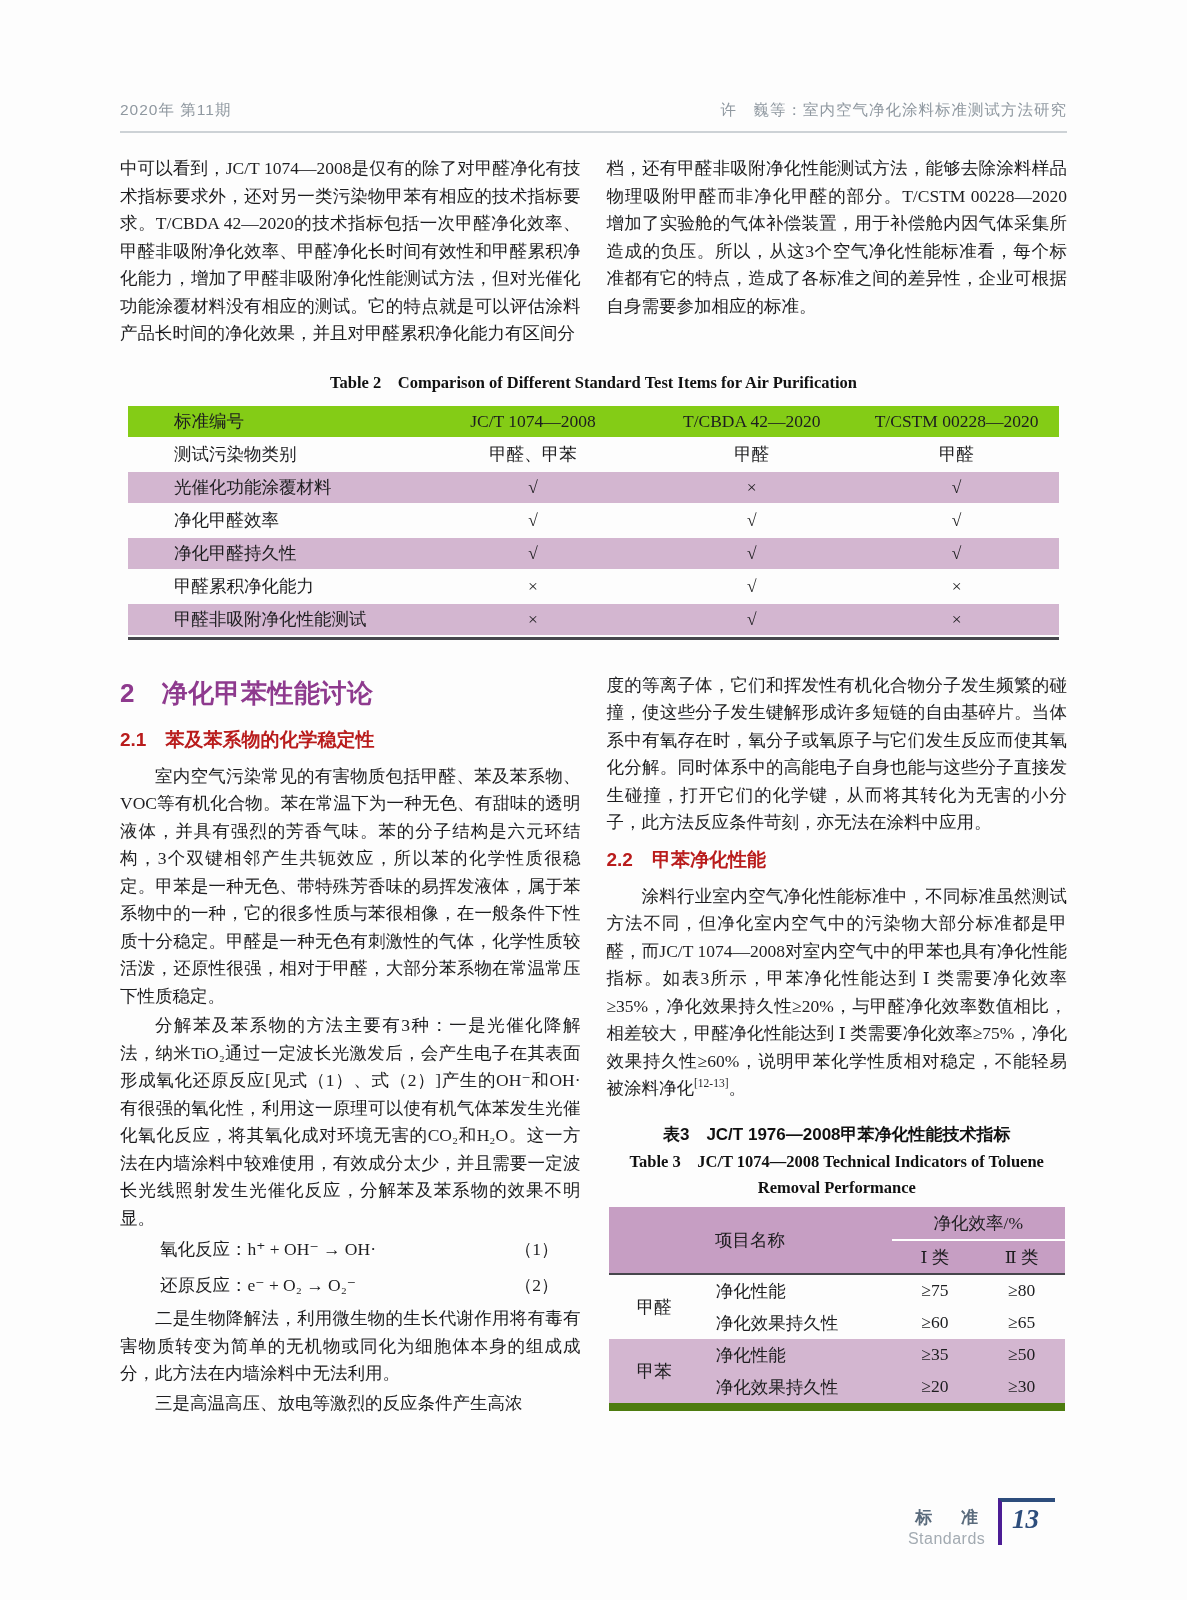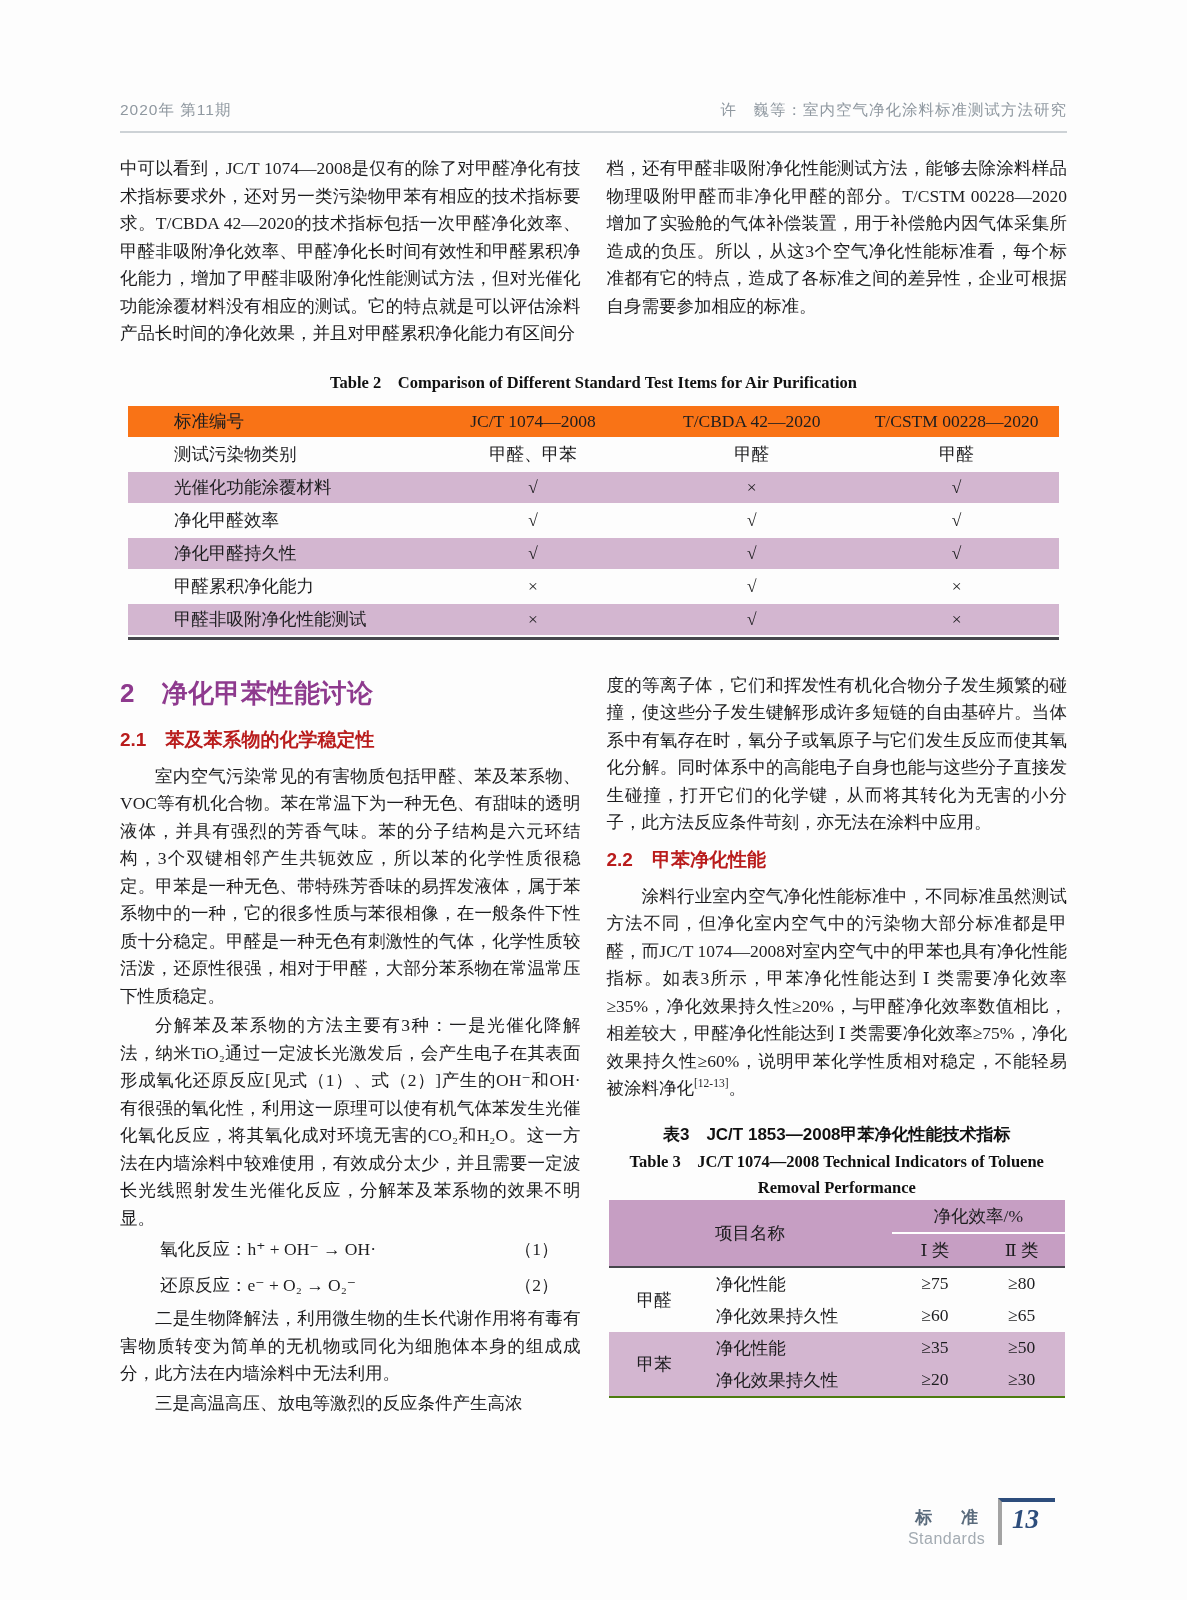--- a/index.html
+++ b/index.html
@@ -37,61 +37,61 @@
     font-weight:bold; font-size:17px; color:#111;
   }
   .caption-en {
     text-align:center; font-family:"Liberation Serif","DejaVu Serif",serif;
     font-weight:bold; font-size:16.5px; color:#111; margin-top:5px;
   }
   .cmp-wrap { margin-top:10px; border-bottom:3px solid #46464c; }
   table.cmp-table { width:100%; border-collapse:separate; border-spacing:0 2px; font-size:17.5px; table-layout:fixed; }
   .cmp-table td { height:27px; padding:2px 4px; text-align:center; overflow:hidden; white-space:nowrap; }
   .cmp-table td.lbl { text-align:left; padding-left:46px; }
-  .cmp-table tr.hdr td { background:#f97316;margin-left:24px; }
+  .cmp-table tr.hdr td { background:#84cc16;margin-left:24px; }
   .cmp-table tr.stripe td { background:#d3b6d0; }
 
   
   .main { margin-top:32px; }
   h2.sec {
     font-family:"Liberation Sans","DejaVu Sans",sans-serif;
     color:#8e3a8e; font-size:26px; font-weight:bold;
     margin:4px 0 16px; letter-spacing:0.5px;
   }
   h3.subsec {
     font-family:"Liberation Sans","DejaVu Sans",sans-serif;
     color:#b91c1c; font-size:19px; font-weight:bold;
     margin:10px 0 10px;
   }
   .equation { display:flex; justify-content:space-between; font-size:17.5px; line-height:27.5px; padding:4px 22px 4px 40px; }
   sup.ref { font-size:11.5px; vertical-align:super; line-height:0; }
 
   
   .table3-block { margin-top:20px; padding:0 2px; }
-  .perf-wrap { border-bottom:2px solid #4d7c0f; margin-top:2px; }
+  .perf-wrap { border-bottom:8px solid #4d7c0f; margin-top:9px; }
   table.perf-table { width:100%; border-collapse:collapse; font-size:17.5px; table-layout:fixed; }
   .perf-table td { text-align:center; padding:3px 2px; height:26px; }
   .perf-table thead td { background:#c69ec3; }
   .perf-table td.hdr-dark { border-bottom:2px solid #46464c; }
   .perf-table td.eff-hdr { border-bottom:2px solid #ffffff; }
   .perf-table td.item { text-align:left; padding-left:16px; }
   .perf-table tr.grp-toluene td { background:#d3b6d0; }
 
   
   .page-footer { position:absolute; right:132px; bottom:52px; display:flex; align-items:flex-start; }
   .footer-labels { text-align:center; margin-right:8px; padding-top:8px; }
   .footer-labels .cn {
     font-family:"Liberation Sans","DejaVu Sans",sans-serif;
     font-size:17px; font-weight:bold; color:#5a6b7c; letter-spacing:12px; text-indent:12px;
   }
   .footer-labels .en {
     font-family:"Liberation Sans","DejaVu Sans",sans-serif;
     font-size:16px; color:#a3abb2; margin-top:1px; letter-spacing:0.5px;
   }
-  .pagenum-bracket { border-top:4px solid #2d4d7c; border-left:4px solid #a3a3a3; padding:2px 16px 10px 10px; }
+  .pagenum-bracket { border-top:4px solid #2d4d7c; border-left:4px solid #4c1d95; padding:2px 16px 10px 10px; }
   .pagenum-bracket .num {
     font-family:"Liberation Serif","DejaVu Serif",serif;
     font-style:italic; font-weight:bold; font-size:27px; color:#2d4d7c;
   }
 </style>
 </head>
 <body>
 
 <div class="page">
 
@@ -180,21 +180,21 @@
       <p class="body-text indent mt">二是生物降解法，利用微生物的生长代谢作用将有毒有害物质转变为简单的无机物或同化为细胞体本身的组成成分，此方法在内墙涂料中无法利用。</p>
       <p class="body-text indent mt">三是高温高压、放电等激烈的反应条件产生高浓</p>
     </div>
 
     <div class="col">
       <p class="body-text">度的等离子体，它们和挥发性有机化合物分子发生频繁的碰撞，使这些分子发生键解形成许多短链的自由基碎片。当体系中有氧存在时，氧分子或氧原子与它们发生反应而使其氧化分解。同时体系中的高能电子自身也能与这些分子直接发生碰撞，打开它们的化学键，从而将其转化为无害的小分子，此方法反应条件苛刻，亦无法在涂料中应用。</p>
       <h3 class="subsec">2.2　甲苯净化性能</h3>
       <p class="body-text indent"><span>涂料行业室内空气净化性能标准中，不同标准虽然测试方法不同，但净化室内空气中的污染物大部分标准都是甲醛，而JC/T 1074—2008对室内空气中的甲苯也具有净化性能指标。如表3所示，甲苯净化性能达到 Ⅰ 类需要净化效率≥35%，净化效果持久性≥20%，与甲醛净化效率数值相比，相差较大，甲醛净化性能达到 Ⅰ 类需要净化效率≥75%，净化效果持久性≥60%，说明甲苯化学性质相对稳定，不能轻易被涂料净化</span><sup class="ref">[12-13]</sup><span>。</span></p>
 
       <div class="table3-block">
-        <div class="caption-cn">表3　JC/T 1853—2008甲苯净化性能技术指标</div>
+        <div class="caption-cn">表3　JC/T 1976—2008甲苯净化性能技术指标</div>
         <div class="caption-en">Table 3　JC/T 1074—2008 Technical Indicators of Toluene</div>
         <div class="caption-en">Removal Performance</div>
         <div class="perf-wrap">
           <table class="perf-table">
             <colgroup>
                 <col style="width:20%">
                 <col style="width:42%">
                 <col style="width:19%">
                 <col style="width:19%">
               </colgroup>

